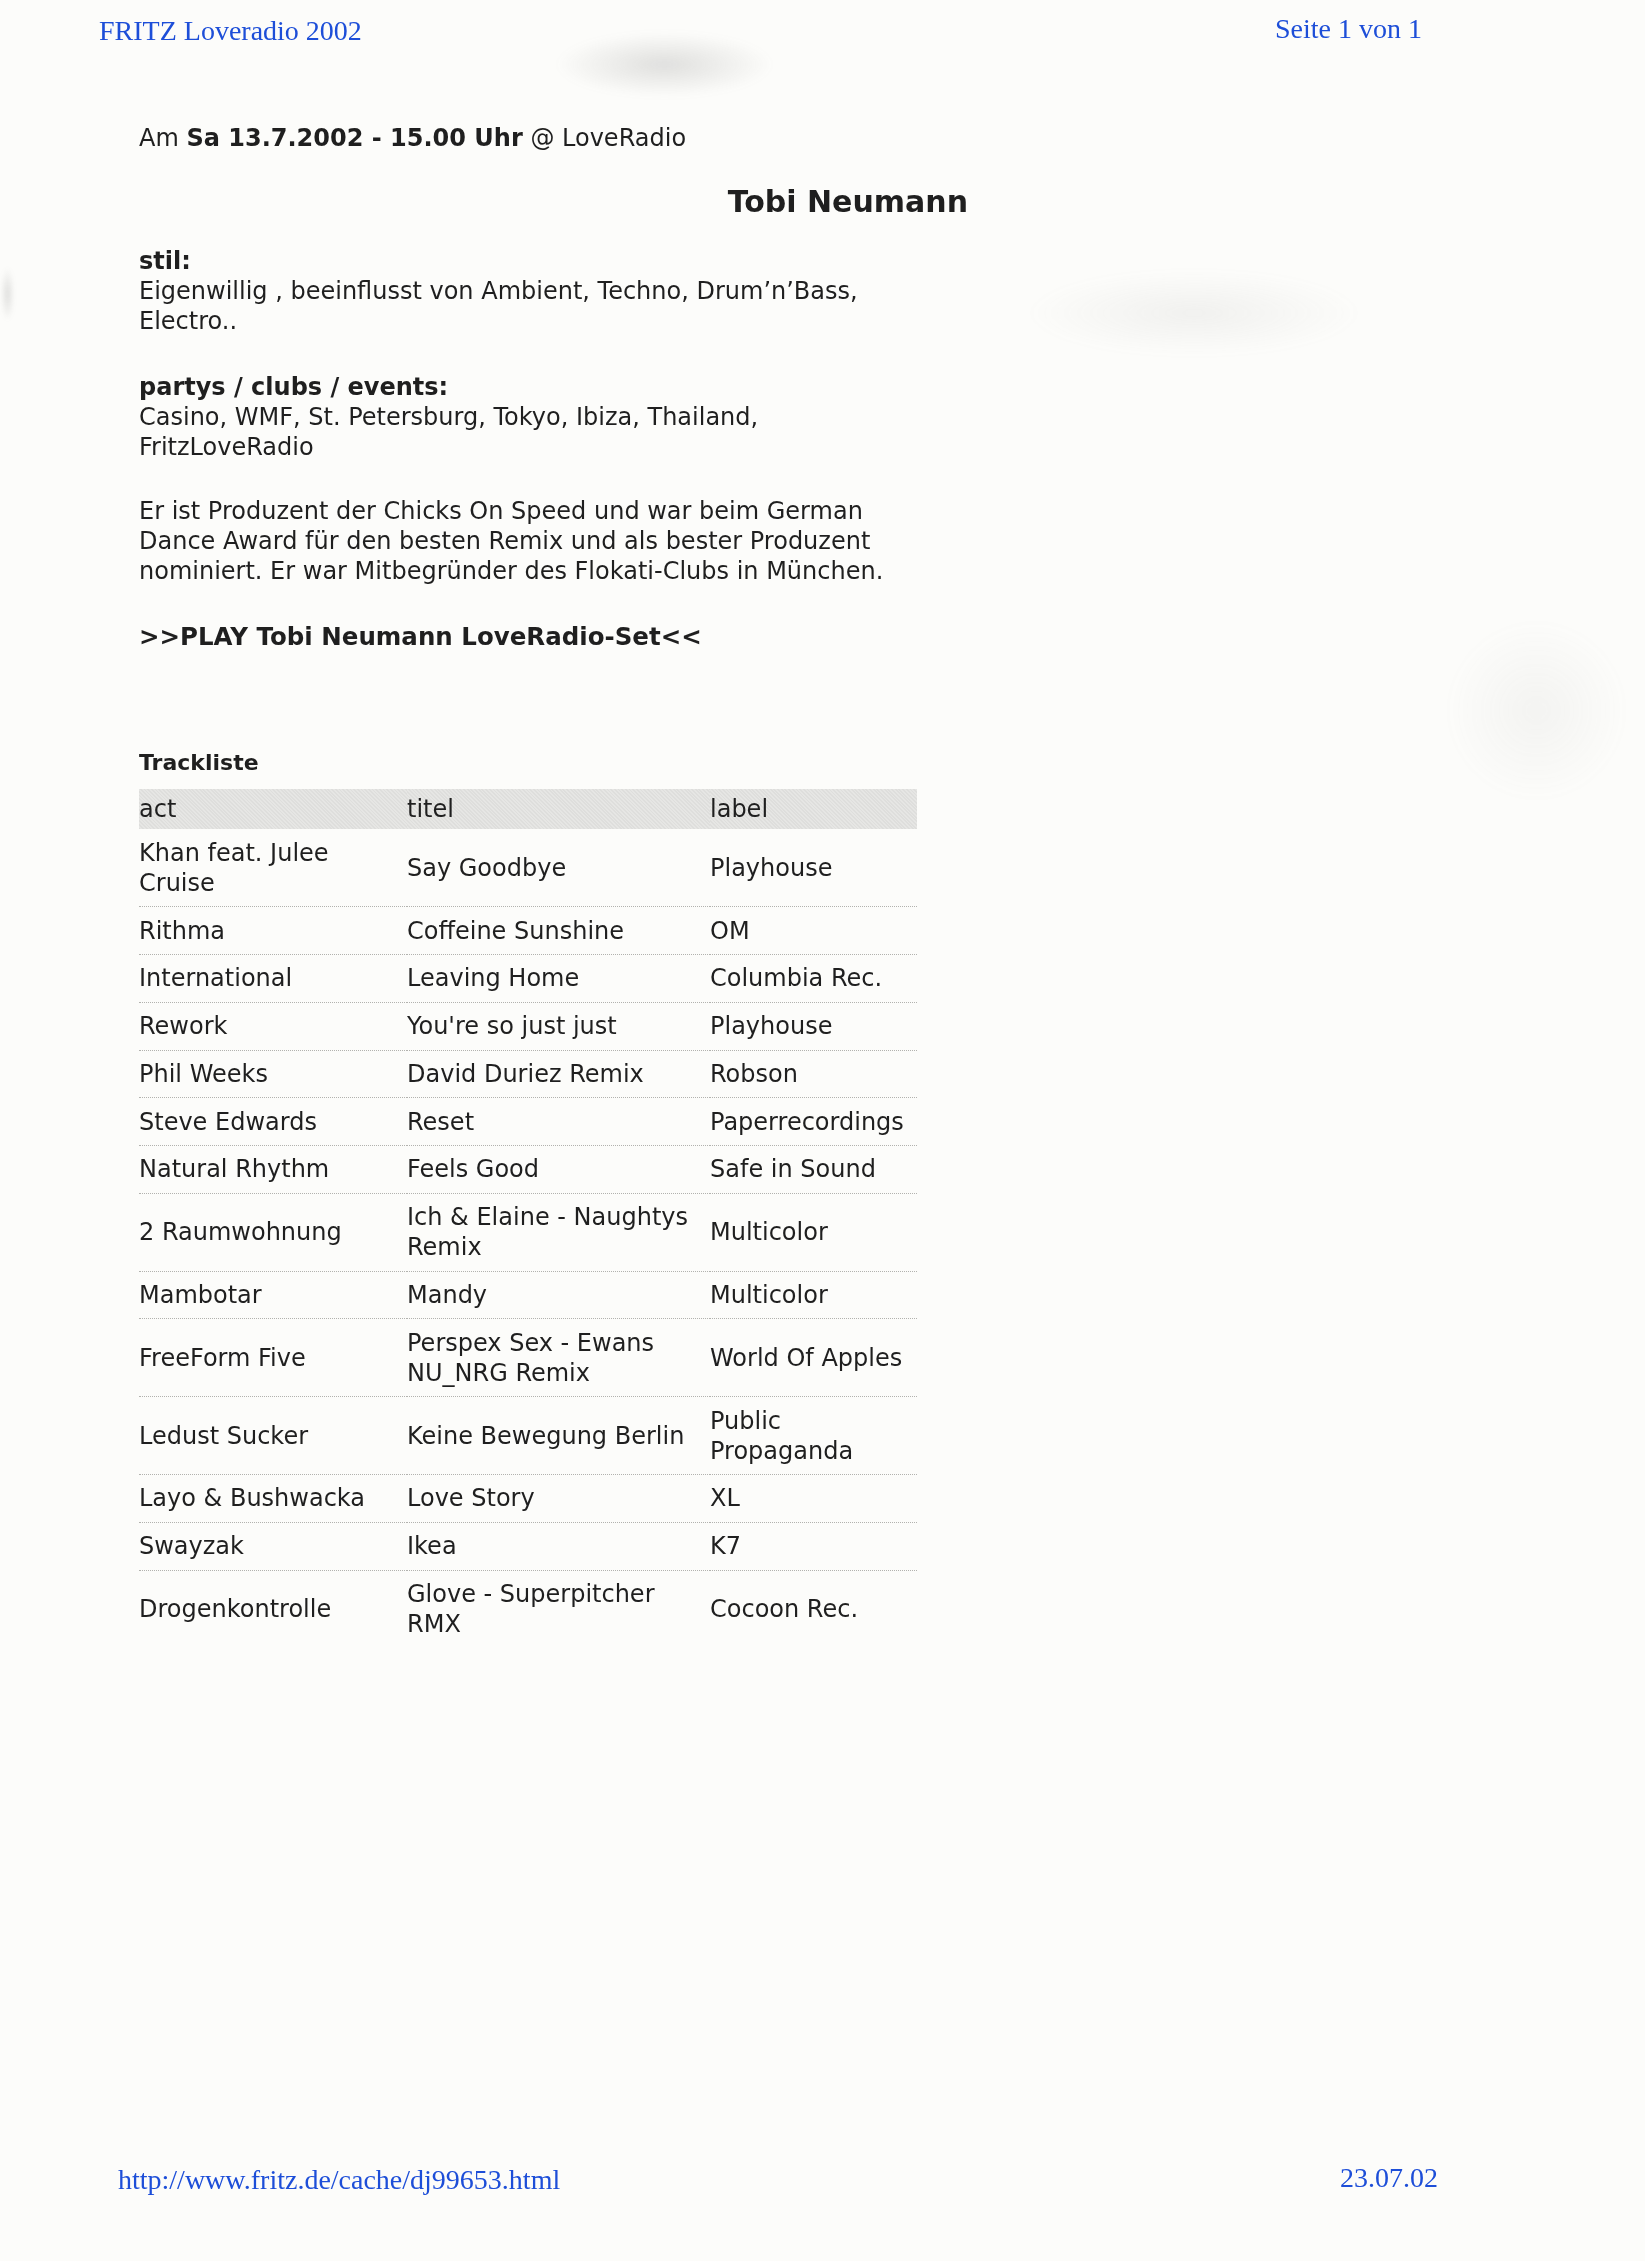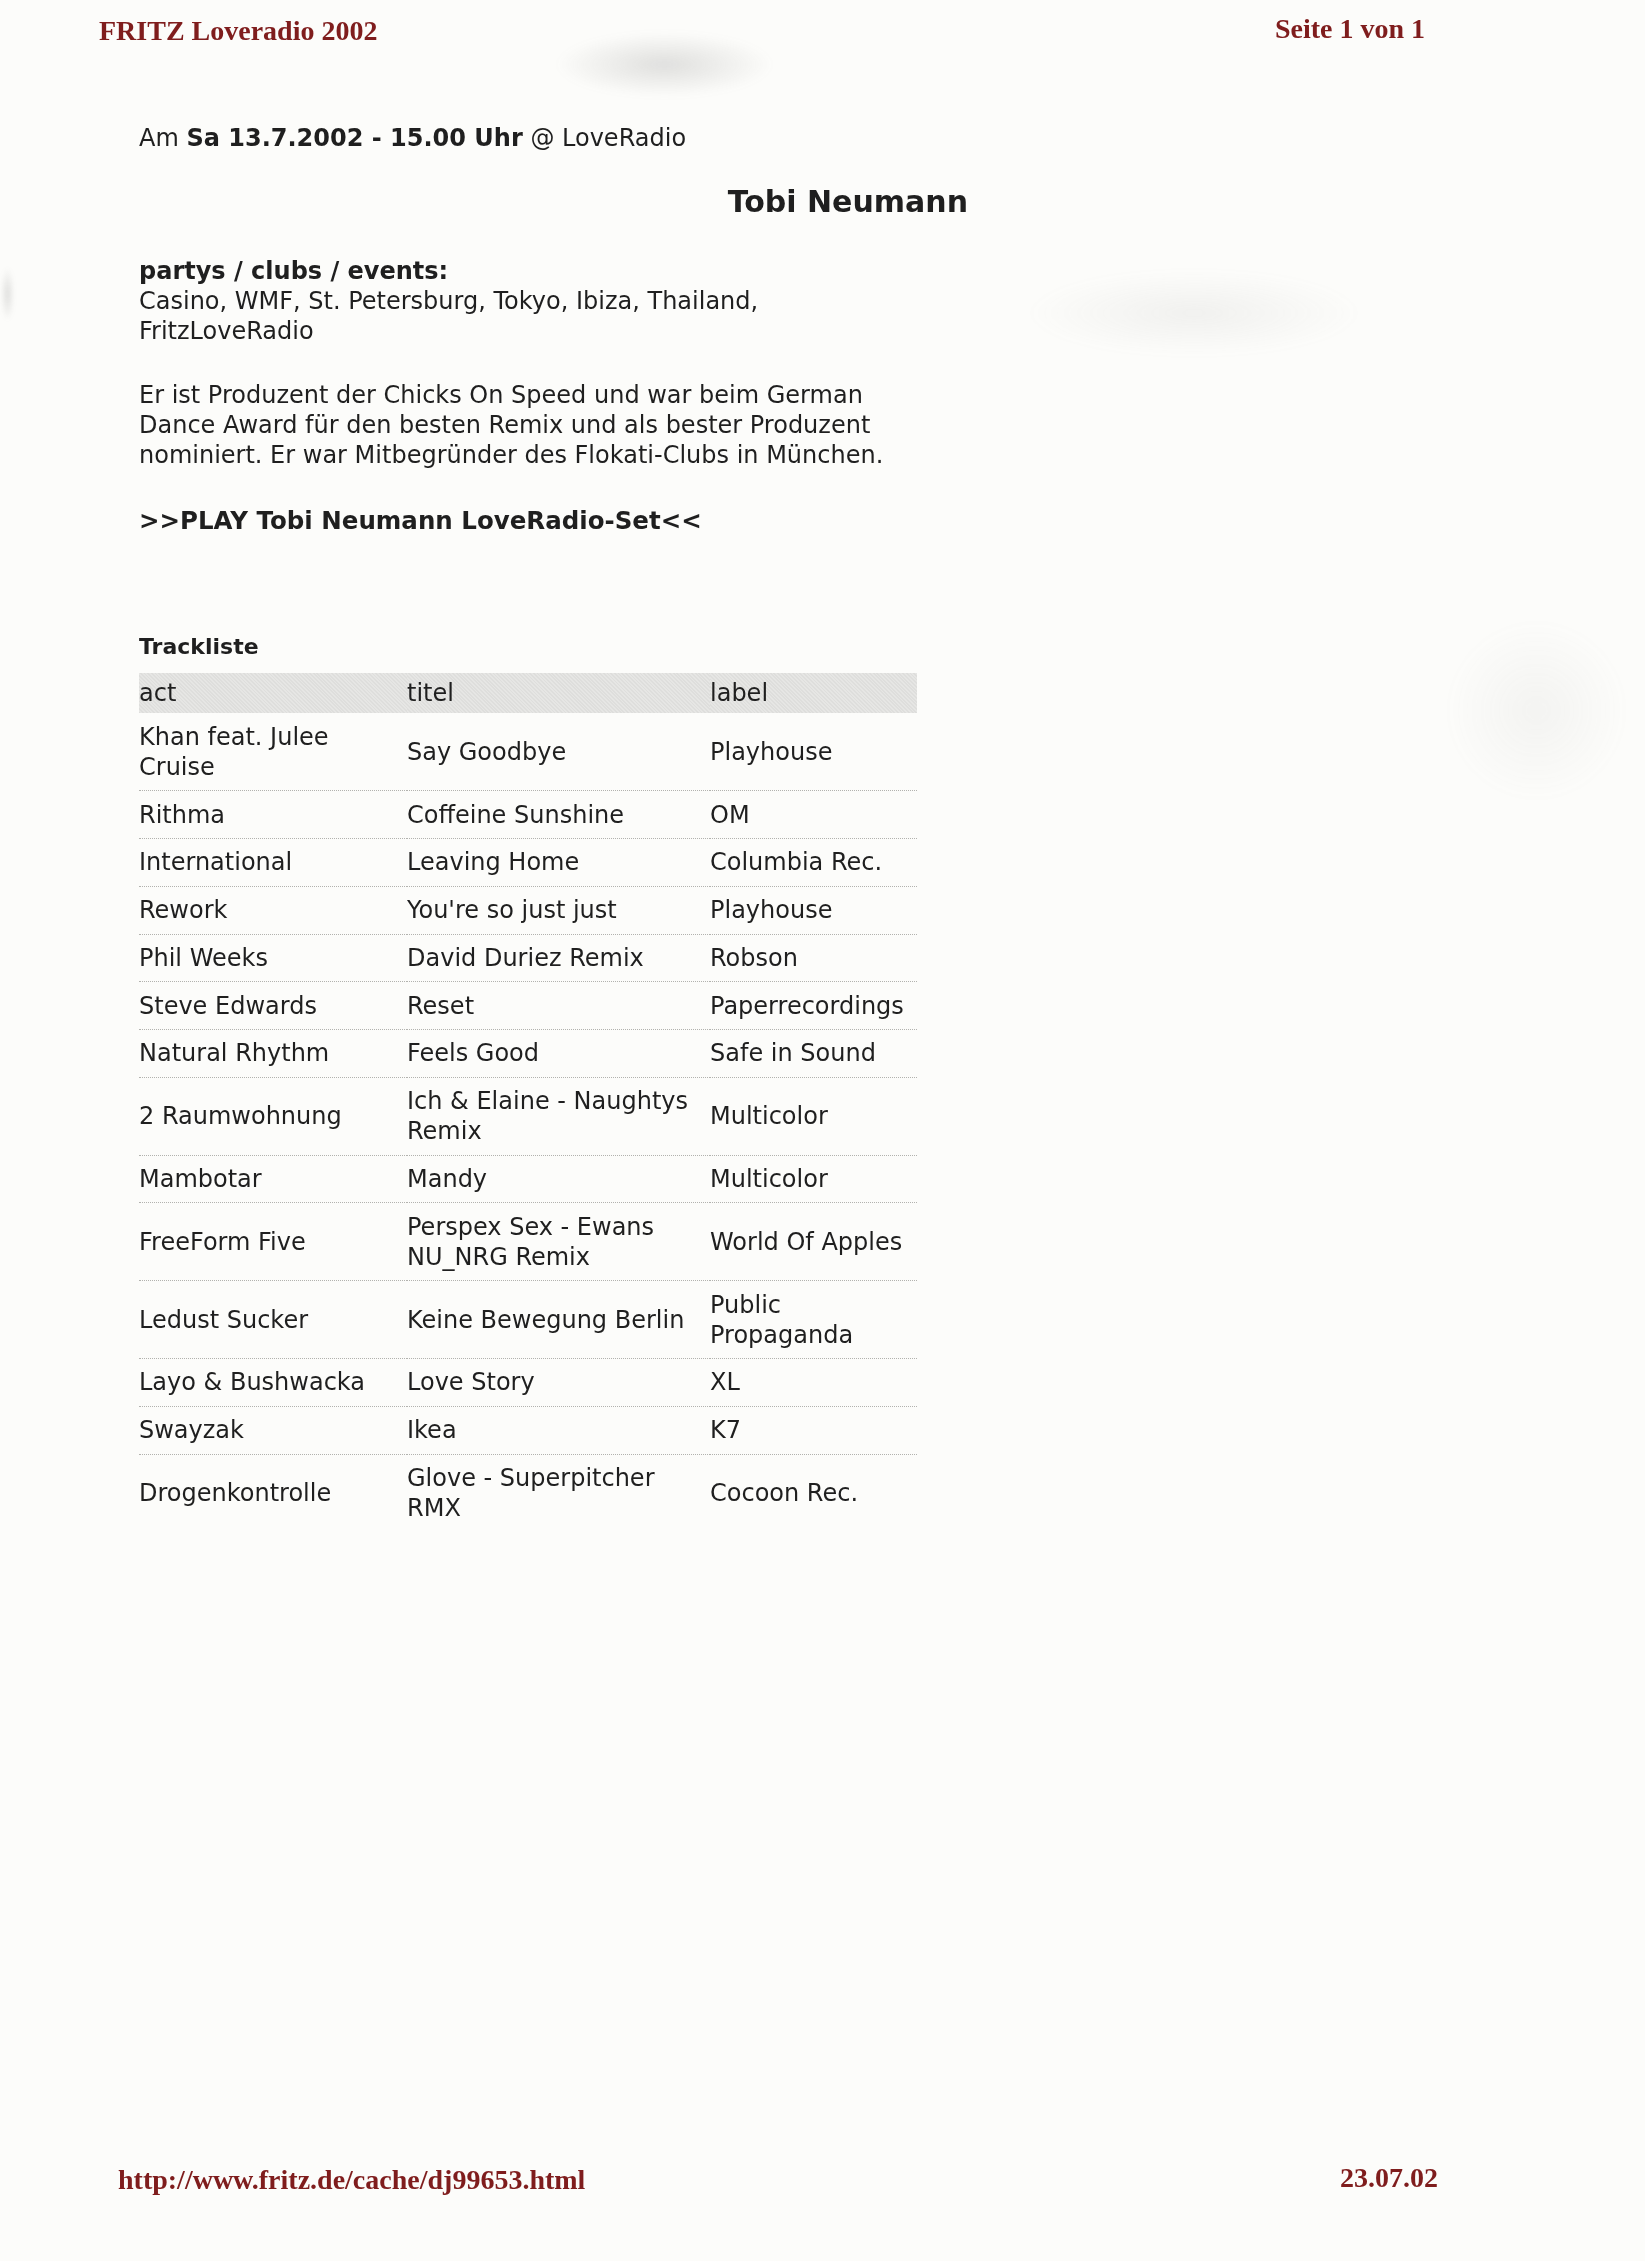--- a/index.html
+++ b/index.html
@@ -23,21 +23,21 @@
     background: radial-gradient(ellipse at center, rgba(140,140,140,0.08), transparent 70%);
     filter: blur(6.5px); }
   .edge-mark { left: 1.3px; top: 268px; width: 13px; height: 52px;
     background: radial-gradient(ellipse at center, rgba(90,90,90,0.18), transparent 75%);
     filter: blur(1.9px); }
 
   
   .print-serif {
     position: absolute;
     font-family: "Liberation Serif", "DejaVu Serif", serif;
-    font-size: 28px; line-height: 34px; color: #7f1d1d; font-weight: bold;
+    font-size: 28px; line-height: 34px; color: #1d4ed8;
   }
   .hdr-left  { left: 99px; top: 14px; }
   .hdr-right { left: 1275px; top: 11.6px; }
   .ftr-left  { left: 118px; top: 2163px; }
   .ftr-right { left: 1340px; top: 2161px; }
 
   
   .content {
     position: absolute; left: 139px; top: 123px; width: 829px;
     font-size: 24px; line-height: 30px;
@@ -93,20 +93,25 @@
 <div class="print-serif hdr-right">Seite 1 von 1</div>
 
 <div class="content">
 
   <div class="date-line">
     <span>Am </span><span class="bold">Sa 13.7.2002 - 15.00 Uhr</span><span> @ LoveRadio</span>
   </div>
 
   <div class="dj-name">Tobi Neumann</div>
 
+  <div class="sec-stil">
+    <div class="sec-label">stil:</div>
+    <div class="para">Eigenwillig , beeinflusst von Ambient, Techno, Drum’n’Bass,
+Electro..</div>
+  </div>
 
 
   <div class="sec-partys">
     <div class="sec-label">partys / clubs / events:</div>
     <div class="para">Casino, WMF, St. Petersburg, Tokyo, Ibiza, Thailand,
 FritzLoveRadio</div>
   </div>
 
   <div class="bio">Er ist Produzent der Chicks On Speed und war beim German
 Dance Award für den besten Remix und als bester Produzent

